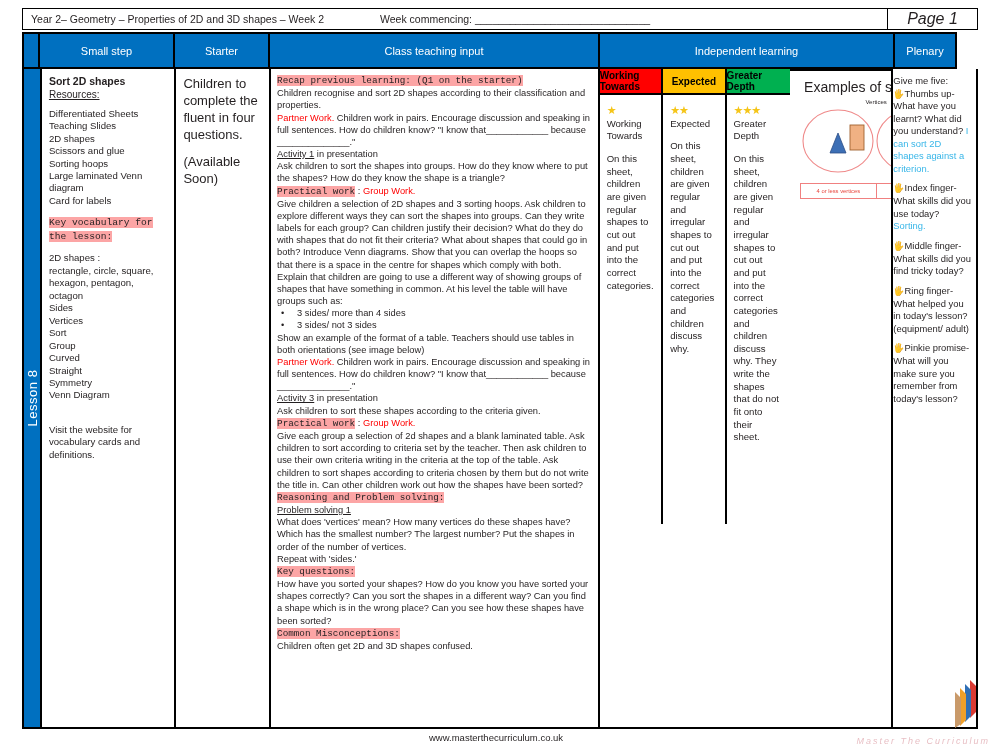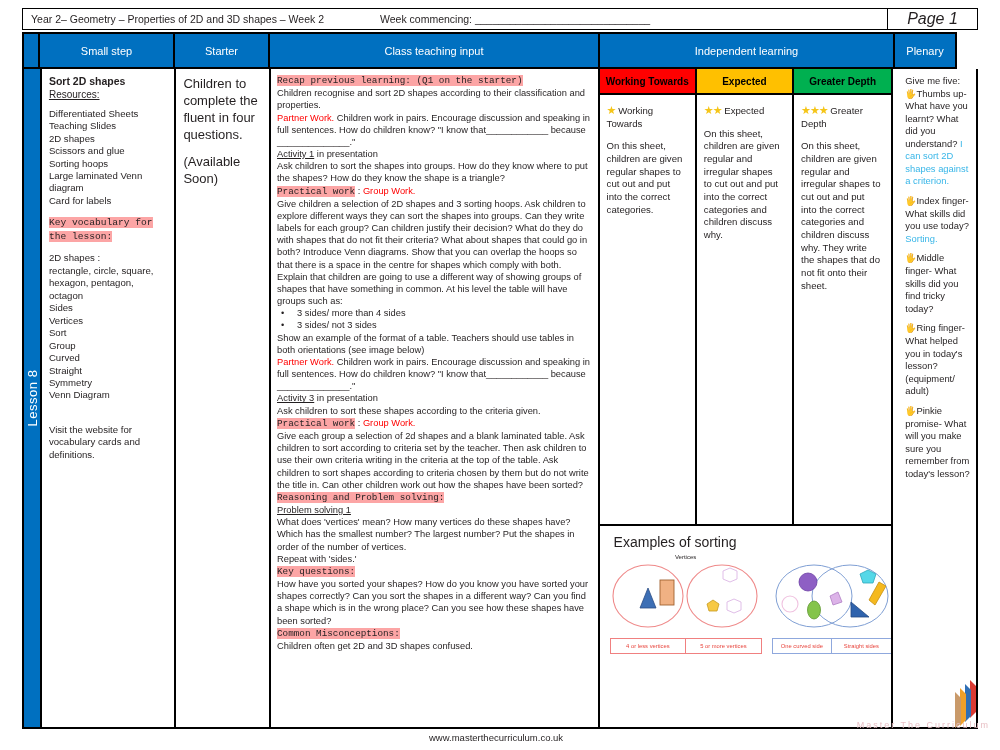--- a/index.html
+++ b/index.html
@@ -119,21 +119,21 @@
     top: 50%;
     transform: translate(-50%, -50%) rotate(-90deg);
     white-space: nowrap;
     font-size: 13px;
     letter-spacing: .5px;
   }
   .b-small   { width: 135px; padding: 6px 7px 0 7px; }
   .b-starter { width: 95px;  padding: 6px 7px 0 7px; }
   .b-class   { width: 330px; padding: 5px 6px 0 6px; }
   .b-indep   { width: 295px; padding: 0; }
-  .b-plen    { width: 83px;  padding: 6px 5px 0 12px; border-right: none; }
+  .b-plen    { width: 83px;  padding: 6px 5px 0 0; border-right: none; }
 
   
   .ttl {
     font-size: 10.5px;
     font-weight: bold;
     margin: 0 0 1px 0;
     line-height: 1.25;
   }
   .ul { text-decoration: underline; }
   .small-text {
@@ -166,21 +166,20 @@
   .ci p { margin: 0; }
   .ci .bullet {
     margin: 0 0 0 4px;
     display: flex;
   }
   .ci .bullet .dot { width: 16px; flex: 0 0 16px; }
 
   
   .indep-wrap {
     display: flex;
-    flex-direction: column;
     height: 100%;
   }
   .indep-top {
     display: flex;
     height: 455px;
     box-sizing: border-box;
   }
   .ind-col {
     width: 33.3333%;
     box-sizing: border-box;
@@ -261,23 +260,24 @@
   .url {
     position: absolute;
     left: 429px;
     top: 732px;
     font-size: 9.5px;
     color: #231f20;
   }
   .brand {
     position: absolute;
     right: 10px;
-    bottom: 20px;
+    bottom: 4px;
     font-size: 9px;
     color: #e8bfc4;
+    font-style: italic;
     letter-spacing: 2px;
     white-space: nowrap;
   }
   .logo-mark {
     position: absolute;
     right: 22px;
     bottom: 22px;
     width: 28px;
     height: 50px;
   }

